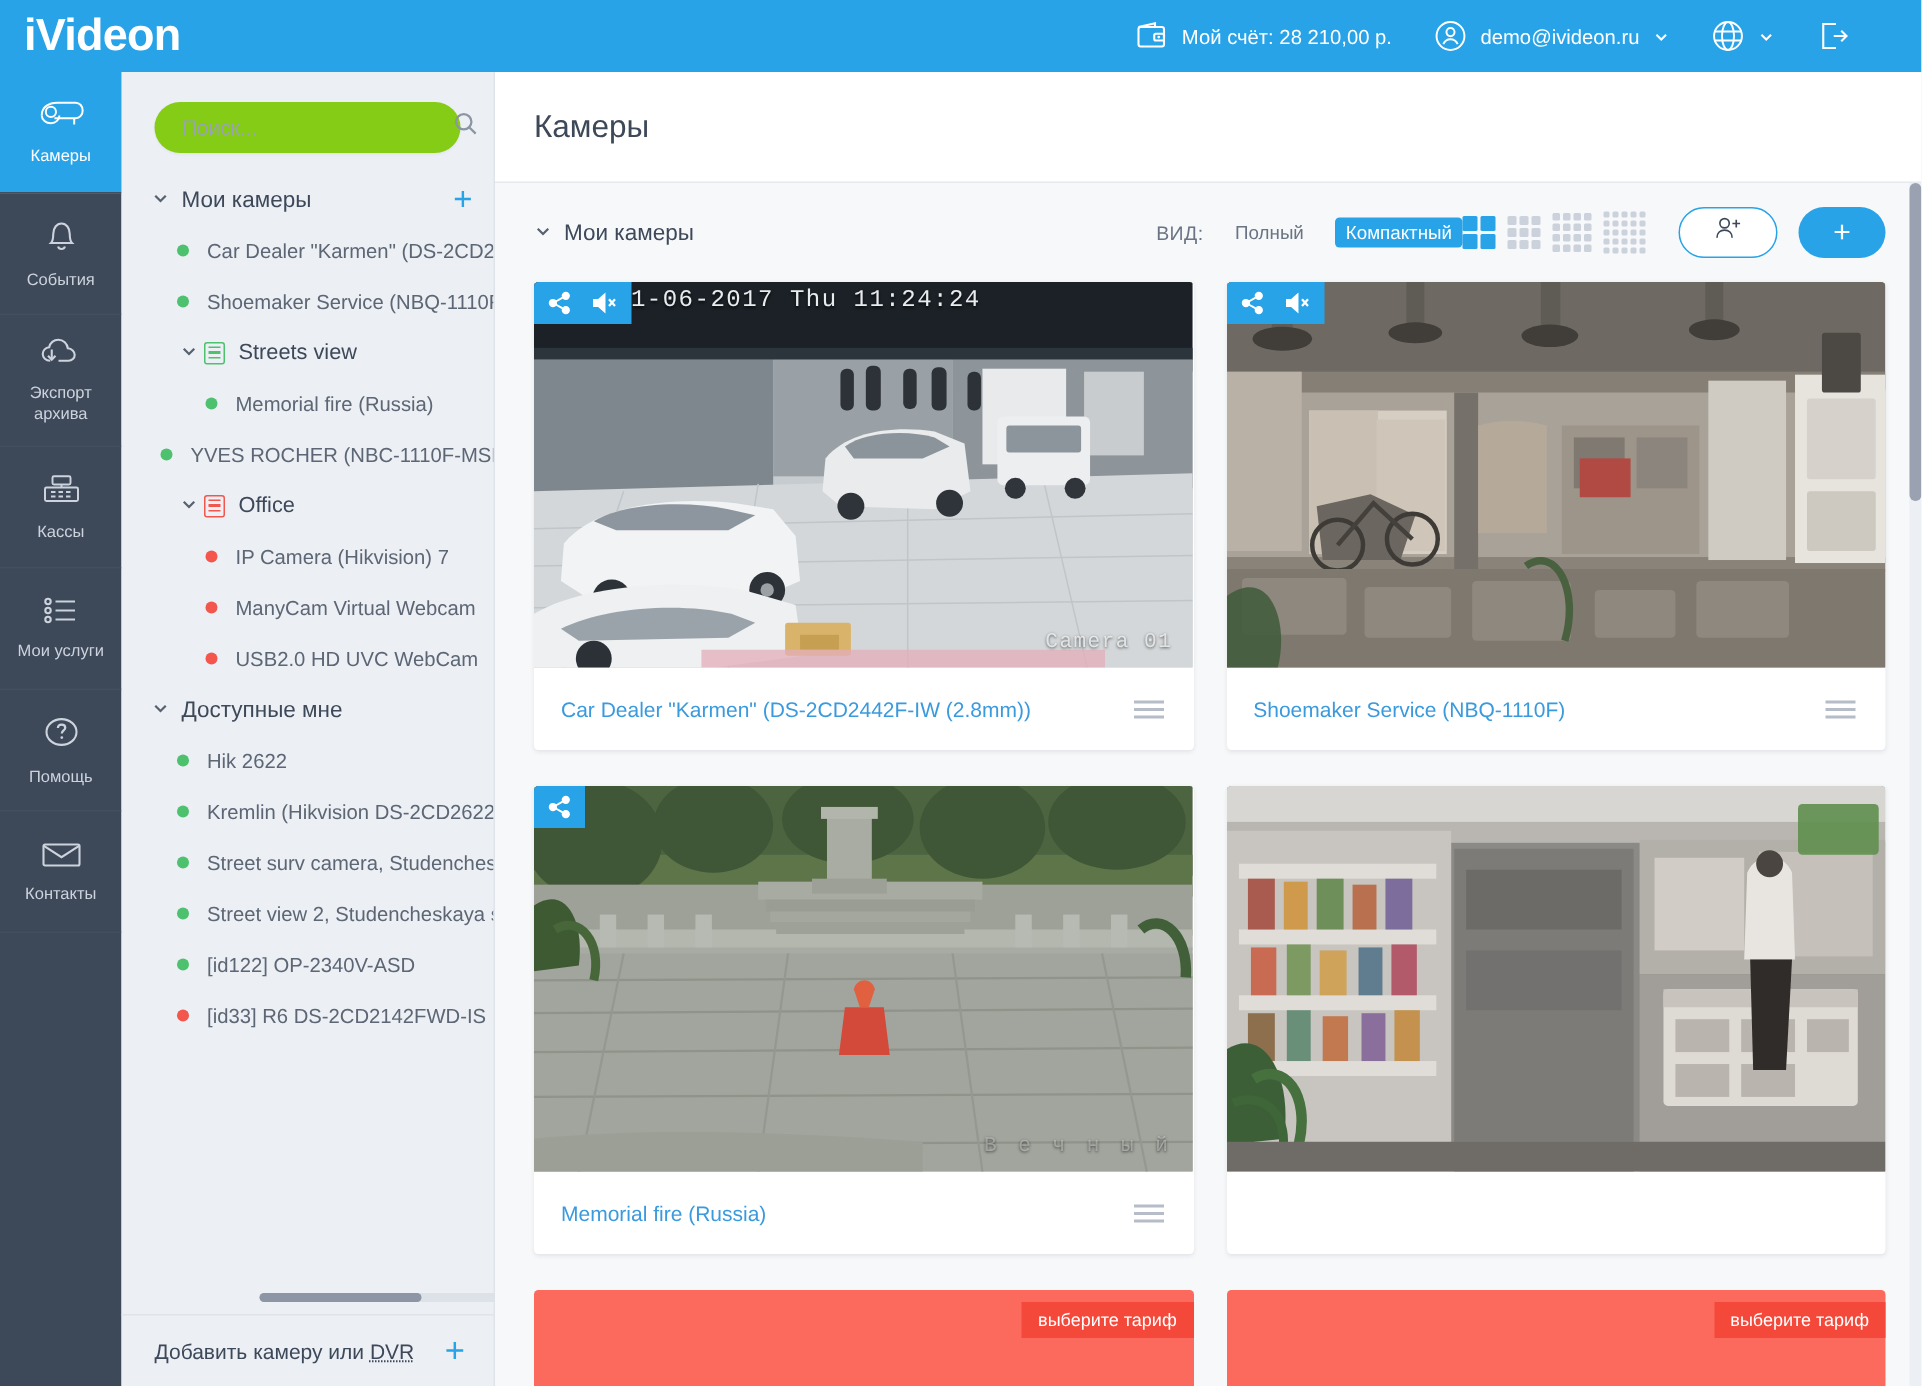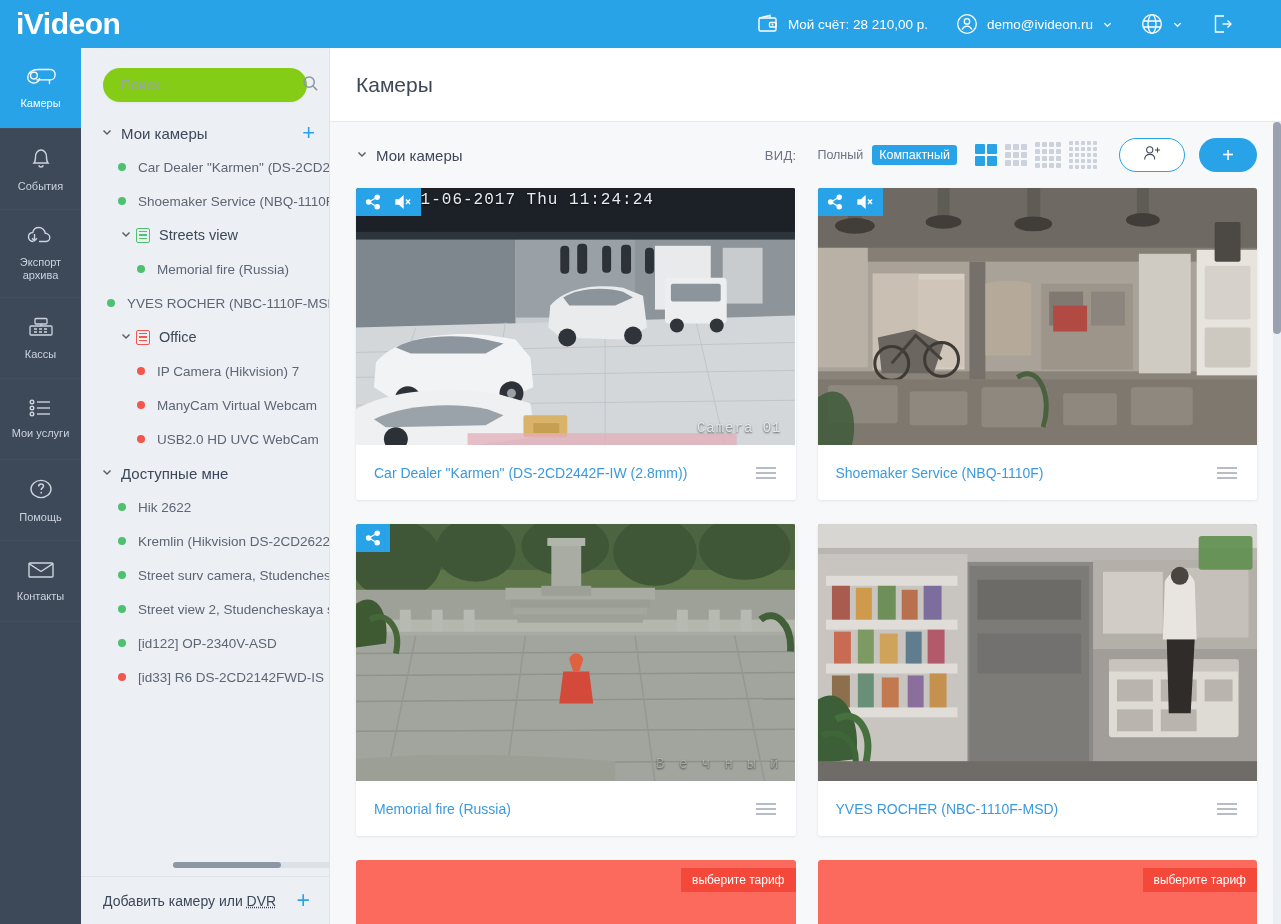--- a/index.html
+++ b/index.html
@@ -135,21 +135,21 @@
   .page-title { font-size: 21px; color: #3d4859; }
 
   .toolbar {
     height: 66px; display: flex; align-items: center; padding: 0 24px 0 26px;
   }
   .tb-left { display: flex; align-items: center; gap: 8px; cursor: pointer; }
   .tb-left .caret { color: #58626f; font-size: 12px; }
   .tb-left .txt { font-size: 15px; color: #3d4859; }
   .tb-spacer { flex: 1; }
   .vid-label { font-size: 13px; color: #6a7484; margin-right: 14px; letter-spacing: .3px; }
-  .seg { display: flex; align-items: flex-end; gap: 2px; margin-right: 18px; }
+  .seg { display: flex; align-items: flex-end; gap: 14px; }
   .seg span {
     font-size: 12.5px; padding: 3px 7px; border-radius: 3px; cursor: pointer;
     color: #6a7484;
   }
   .seg span.on { background: #29a3e8; color: #fff; }
   .grids { display: flex; align-items: center; gap: 8px; margin-right: 22px; }
   .gico { display: grid; gap: 2px; cursor: pointer; }
   .gico b { display: block; border-radius: 1px; background: #ccd2dc; }
   .gico.on b { background: #29a3e8; }
   .g2 { grid-template-columns: repeat(2, 10px); }
@@ -900,28 +900,20 @@
             <path d="M348 58 C354 44 372 44 378 58 L380 116 L346 116 Z" fill="#e8e5e0"></path>
             <circle cx="363" cy="52" r="9" fill="#4a4540"></circle>
             <path d="M350 116 L352 190 L374 190 L378 116 Z" fill="#2f2c29"></path>
             <rect x="382" y="12" width="54" height="34" rx="3" fill="#5f8f4e" opacity="0.9"></rect>
             <path d="M0 176 C26 160 44 196 38 236 L0 240 Z" fill="#3d5f38"></path>
             <path d="M18 196 C38 184 56 206 48 240" stroke="#47703f" stroke-width="7" fill="none"></path>
             <path d="M4 212 C24 204 44 220 36 250" stroke="#3f6639" stroke-width="6" fill="none"></path>
             <rect x="0" y="238" width="441" height="20" fill="#6f6c68"></rect>
           </svg>
         </div>
-        <div class="foot">
-          <span class="nm">YVES ROCHER (NBC-1110F-MSD)</span>
-          <span class="burger">
-              <i></i>
-              <i></i>
-              <i></i>
-            </span>
-        </div>
       </div>
 
       <div class="tcard">
         <div class="tbadge">выберите тариф</div>
       </div>
 
       <div class="tcard">
         <div class="tbadge">выберите тариф</div>
       </div>
 

